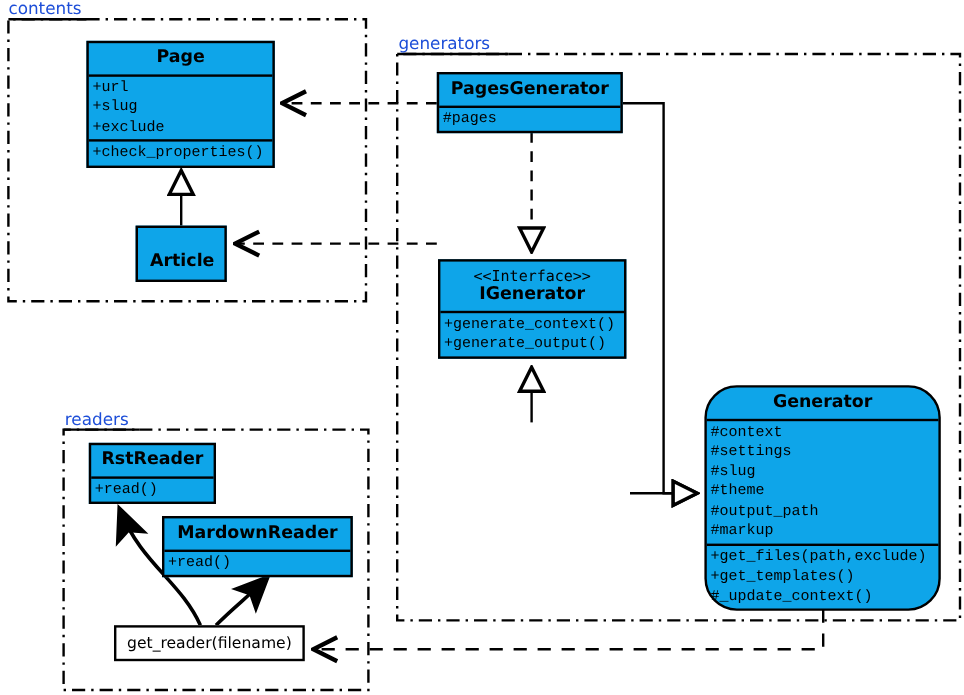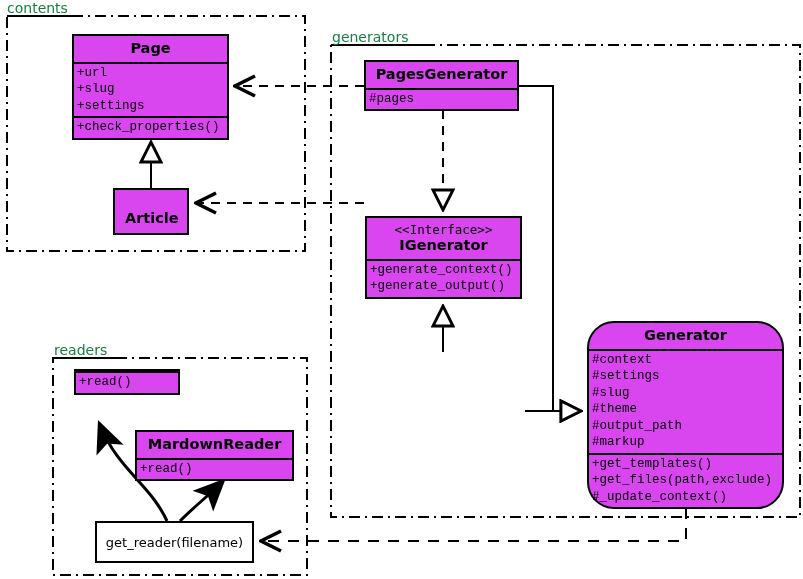--- a/index.html
+++ b/index.html
@@ -21,30 +21,30 @@
     top: 0;
     width: 803px;
     height: 579px;
   }
 
   
   .pkg-label {
     position: absolute;
     font-family: "DejaVu Sans", sans-serif;
     font-size: 14px;
-    color: #15803d;
+    color: #1d4ed8;
     white-space: nowrap;
     line-height: 1;
   }
 
   
   .uml-box {
     position: absolute;
     box-sizing: border-box;
-    background: #d946ef;
+    background: #0ea5e9;
     border: 2px solid #000000;
     z-index: 5;
   }
   .uml-title {
     font-family: "DejaVu Sans", sans-serif;
     font-size: 14.5px;
     font-weight: bold;
     text-align: center;
     color: #000000;
     padding: 4px 6px 5px 6px;
@@ -181,21 +181,21 @@
 
   <div class="pkg-label" style="left:7px; top:1px;">contents</div>
   <div class="pkg-label" style="left:332px; top:30px;">generators</div>
   <div class="pkg-label" style="left:54px; top:343px;">readers</div>
 
   <div class="uml-box" style="left:72px; top:34px; width:157px;">
     <div class="uml-title">Page</div>
     <div class="uml-compartment uml-sep">
       <div class="uml-item">+url</div>
       <div class="uml-item">+slug</div>
-      <div class="uml-item">+settings</div>
+      <div class="uml-item">+exclude</div>
     </div>
     <div class="uml-compartment uml-sep">
       <div class="uml-item">+check_properties()</div>
     </div>
   </div>
 
   <div class="uml-box title-only" style="left:113px; top:188px; width:76px;">
     <div class="uml-title">Article</div>
   </div>
 
@@ -222,36 +222,37 @@
     <div class="uml-title">Generator</div>
     <div class="uml-compartment uml-sep">
       <div class="uml-item">#context</div>
       <div class="uml-item">#settings</div>
       <div class="uml-item">#slug</div>
       <div class="uml-item">#theme</div>
       <div class="uml-item">#output_path</div>
       <div class="uml-item">#markup</div>
     </div>
     <div class="uml-compartment uml-sep">
+      <div class="uml-item">+get_files(path,exclude)</div>
       <div class="uml-item">+get_templates()</div>
-      <div class="uml-item">+get_files(path,exclude)</div>
       <div class="uml-item">#_update_context()</div>
     </div>
   </div>
 
   <div class="uml-box" style="left:74px; top:369px; width:106px;">
+    <div class="uml-title">RstReader</div>
     <div class="uml-compartment uml-sep">
       <div class="uml-item">+read()</div>
     </div>
   </div>
 
   <div class="uml-box" style="left:135px; top:430px; width:159px;">
     <div class="uml-title">MardownReader</div>
     <div class="uml-compartment uml-sep">
       <div class="uml-item">+read()</div>
     </div>
   </div>
 
-  <div class="plain-box" style="left:95px; top:521px; width:159px; height:42px;">
+  <div class="plain-box" style="left:95px; top:521px; width:159px; height:30px;">
     <div class="plain-box-label">get_reader(filename)</div>
   </div>
 
 </div>
 
 </body></html>

